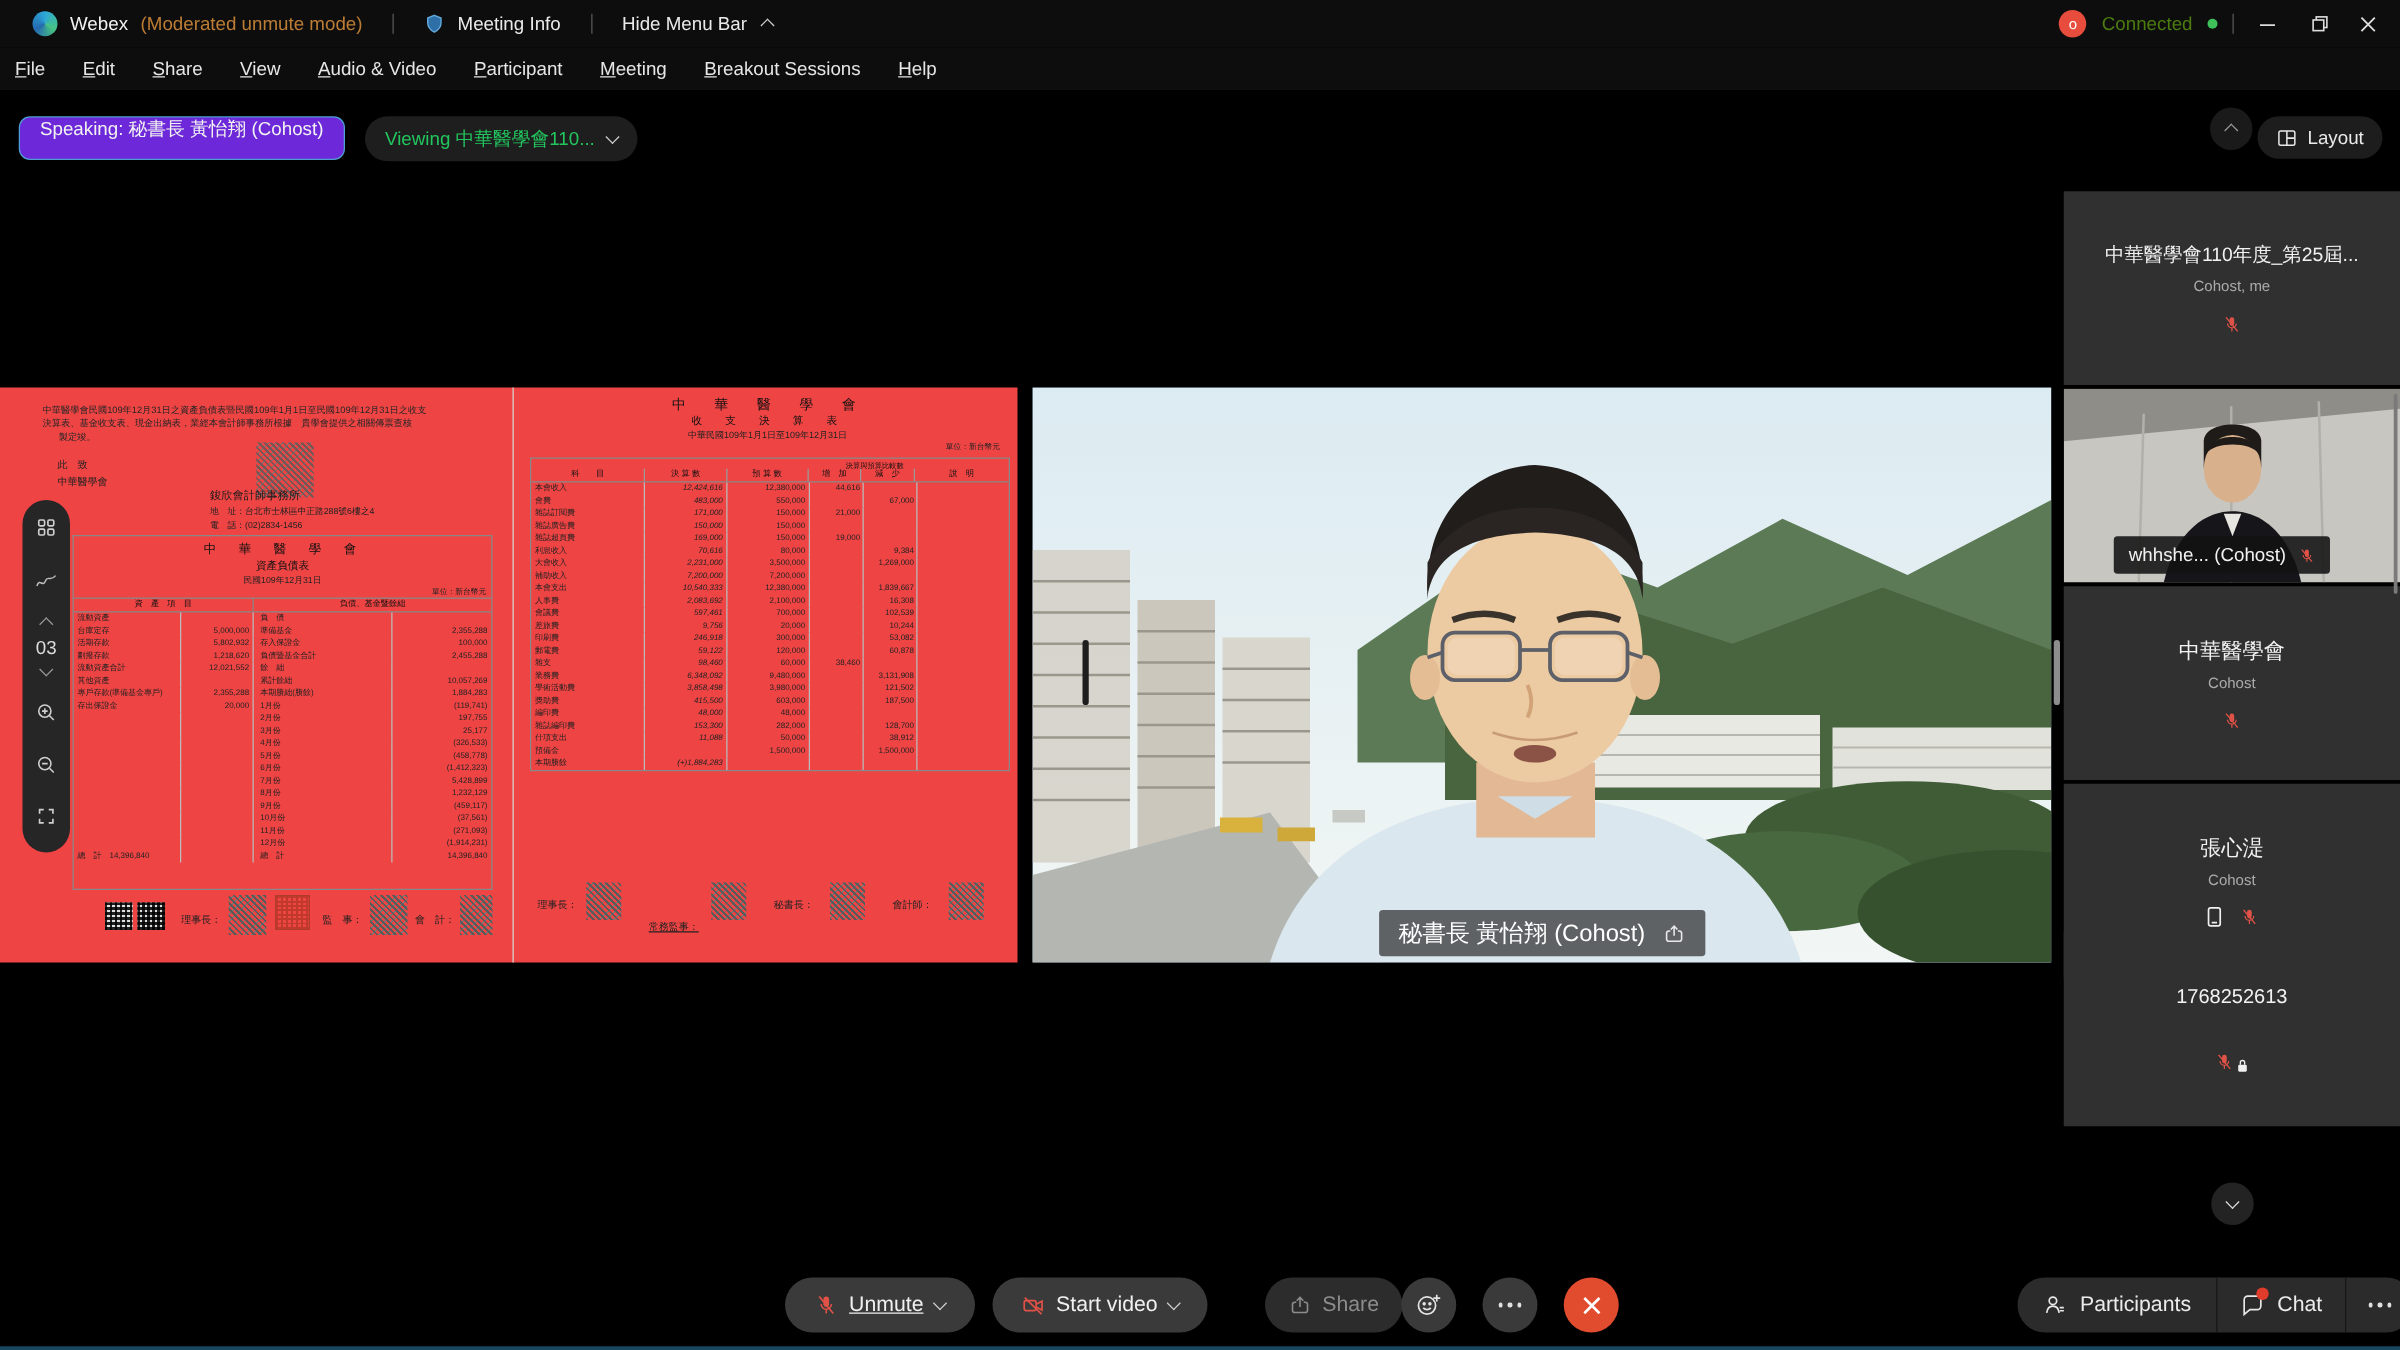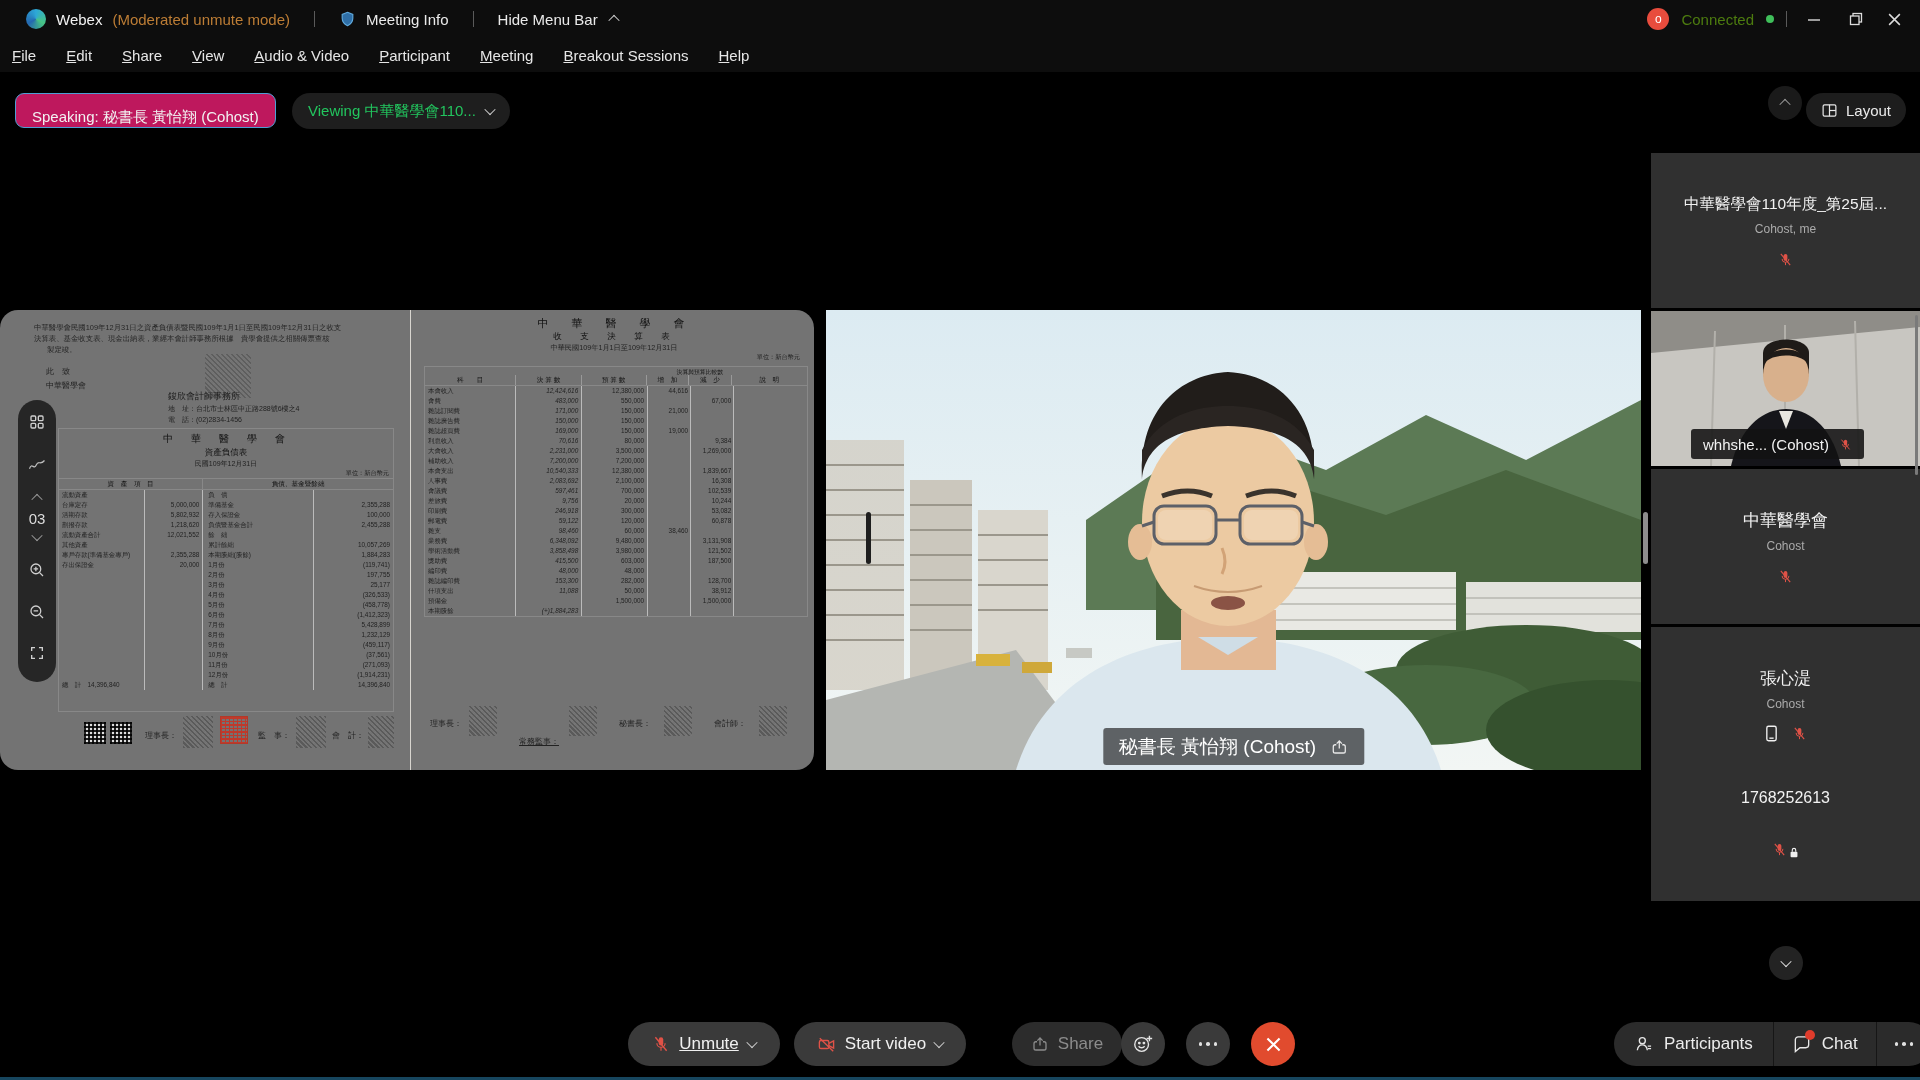--- a/index.html
+++ b/index.html
@@ -13,21 +13,21 @@
   .menu-item{font-size:15px;color:#e6e6e6;display:inline-block;cursor:default;}
   .menu-item::first-letter{text-decoration:underline;}
   .vsep{width:1px;height:16px;background:#5a5a5a;}
   
   .pill{display:flex;align-items:center;justify-content:center;gap:9px;background:#3a3a3a;border-radius:22px;height:44px;color:#f0f0f0;font-size:17px;}
   .circle-btn{display:flex;align-items:center;justify-content:center;border-radius:50%;background:#3a3a3a;}
   .chev{display:inline-block;width:7px;height:7px;border-right:1.7px solid #cfcfcf;border-bottom:1.7px solid #cfcfcf;}
   .chev.down{transform:rotate(45deg) translate(-1px,-1px);}
   .chev.up{transform:rotate(-135deg) translate(-1px,-1px);}
   
-  .docpage{background:#737373;color:#1c1c1c;border-radius:18px;}
+  .docpage{background:#ef4444;color:#1c1c1c;}
   .trow{display:flex;}
   .tcell{font-size:6.4px;line-height:10px;height:10px;overflow:hidden;white-space:nowrap;color:#222;}
   .bs .tcell{border-left:1px solid #bbb;}
   .bs .tcell:first-child{border-left:none;}
   .bs .tcell:nth-child(1){width:26%;text-align:left;padding-left:3px;}
   .bs .tcell:nth-child(2){width:17%;text-align:right;padding-right:3px;}
   .bs .tcell:nth-child(3){width:33%;text-align:left;padding-left:5px;}
   .bs .tcell:nth-child(4){width:24%;text-align:right;padding-right:3px;}
   .is .tcell{border-left:1px solid #bbb;}
   .is .tcell:first-child{border-left:none;}
@@ -100,21 +100,21 @@
   <span class="menu-item">Edit</span>
   <span class="menu-item">Share</span>
   <span class="menu-item">View</span>
   <span class="menu-item">Audio &amp; Video</span>
   <span class="menu-item">Participant</span>
   <span class="menu-item">Meeting</span>
   <span class="menu-item">Breakout Sessions</span>
   <span class="menu-item">Help</span>
 </div>
 
-<div class="abs" style="left:15px;top:93px;height:33px;display:flex;align-items:flex-end;padding:0 16px;border:1.5px solid #4e9fd4;border-radius:9px;background:#be185d;">
+<div class="abs" style="left:15px;top:93px;height:33px;display:flex;align-items:flex-start;padding:0 16px;border:1.5px solid #4e9fd4;border-radius:9px;background:#6d28d9;">
   <span style="font-size:15px;color:#f2f2f2;">Speaking: 秘書長 黃怡翔 (Cohost)</span>
 </div>
 <div class="abs" style="left:292px;top:93px;height:36px;display:flex;align-items:center;gap:10px;padding:0 16px;border-radius:18px;background:#1e1e1e;">
   <span style="font-size:15px;color:#22c55e;">Viewing 中華醫學會110...</span>
   <span class="chev down"></span>
 </div>
 <div class="abs circle-btn" style="left:1768px;top:86px;width:34px;height:34px;background:#1a1a1a;">
   <span class="chev up" style="border-color:#9a9a9a;"></span>
 </div>
 <div class="abs" style="left:1806px;top:93px;height:34px;display:flex;align-items:center;gap:8px;padding:0 15px;border-radius:17px;background:#1d1d1d;">

